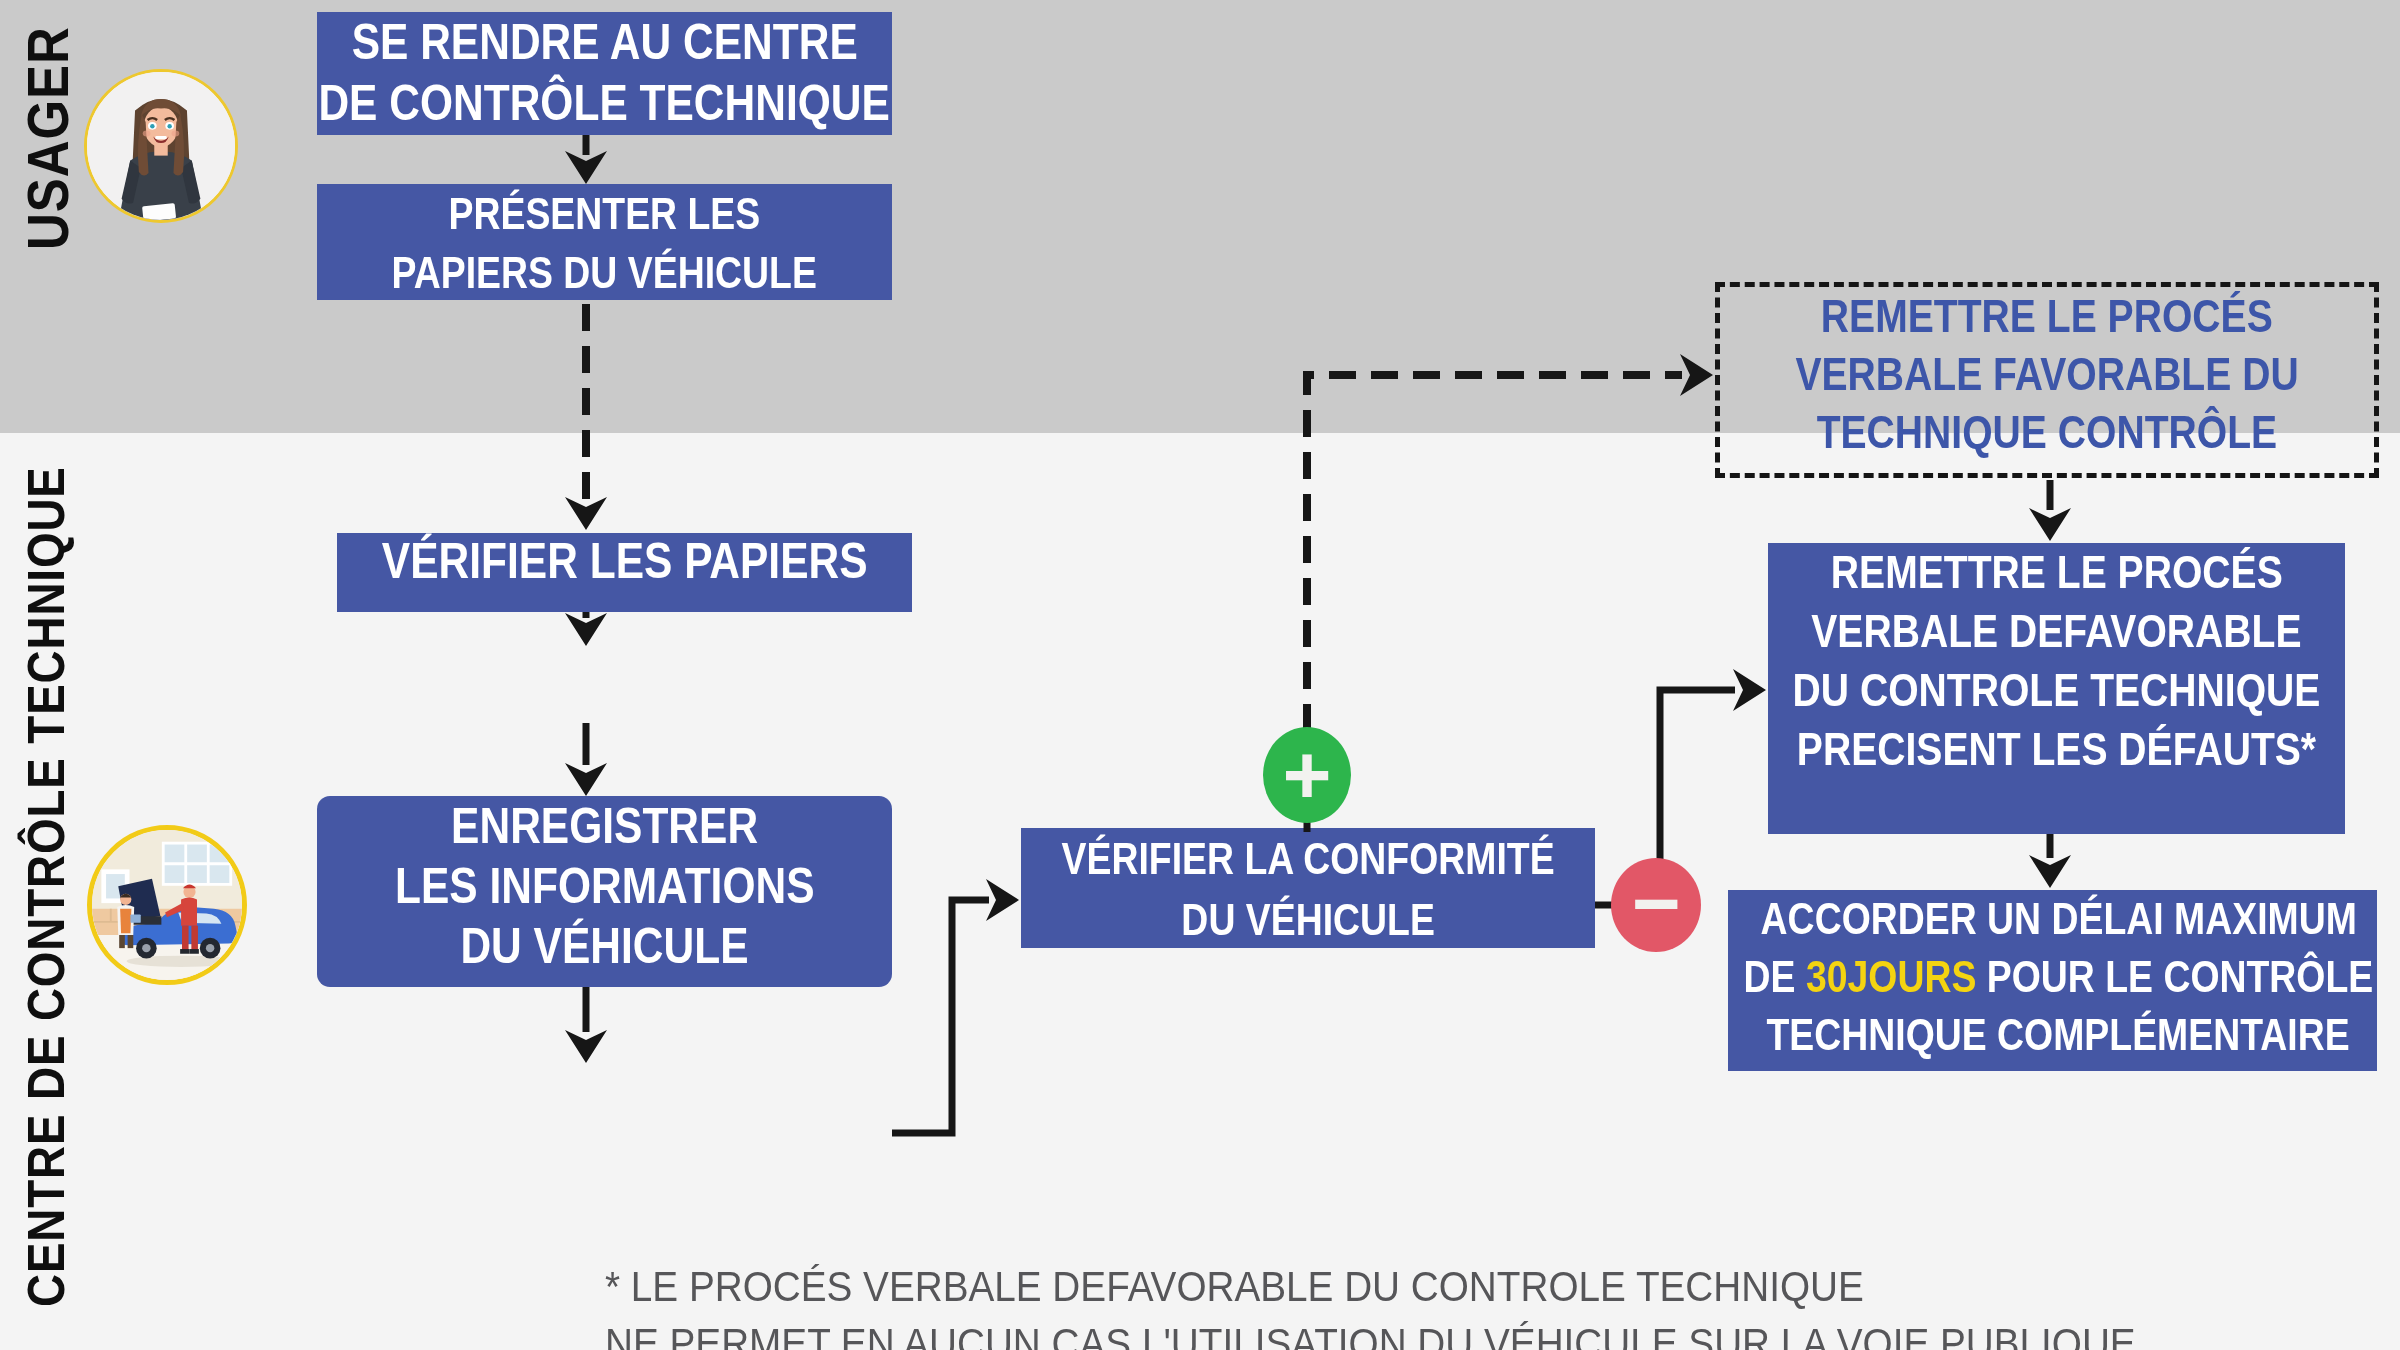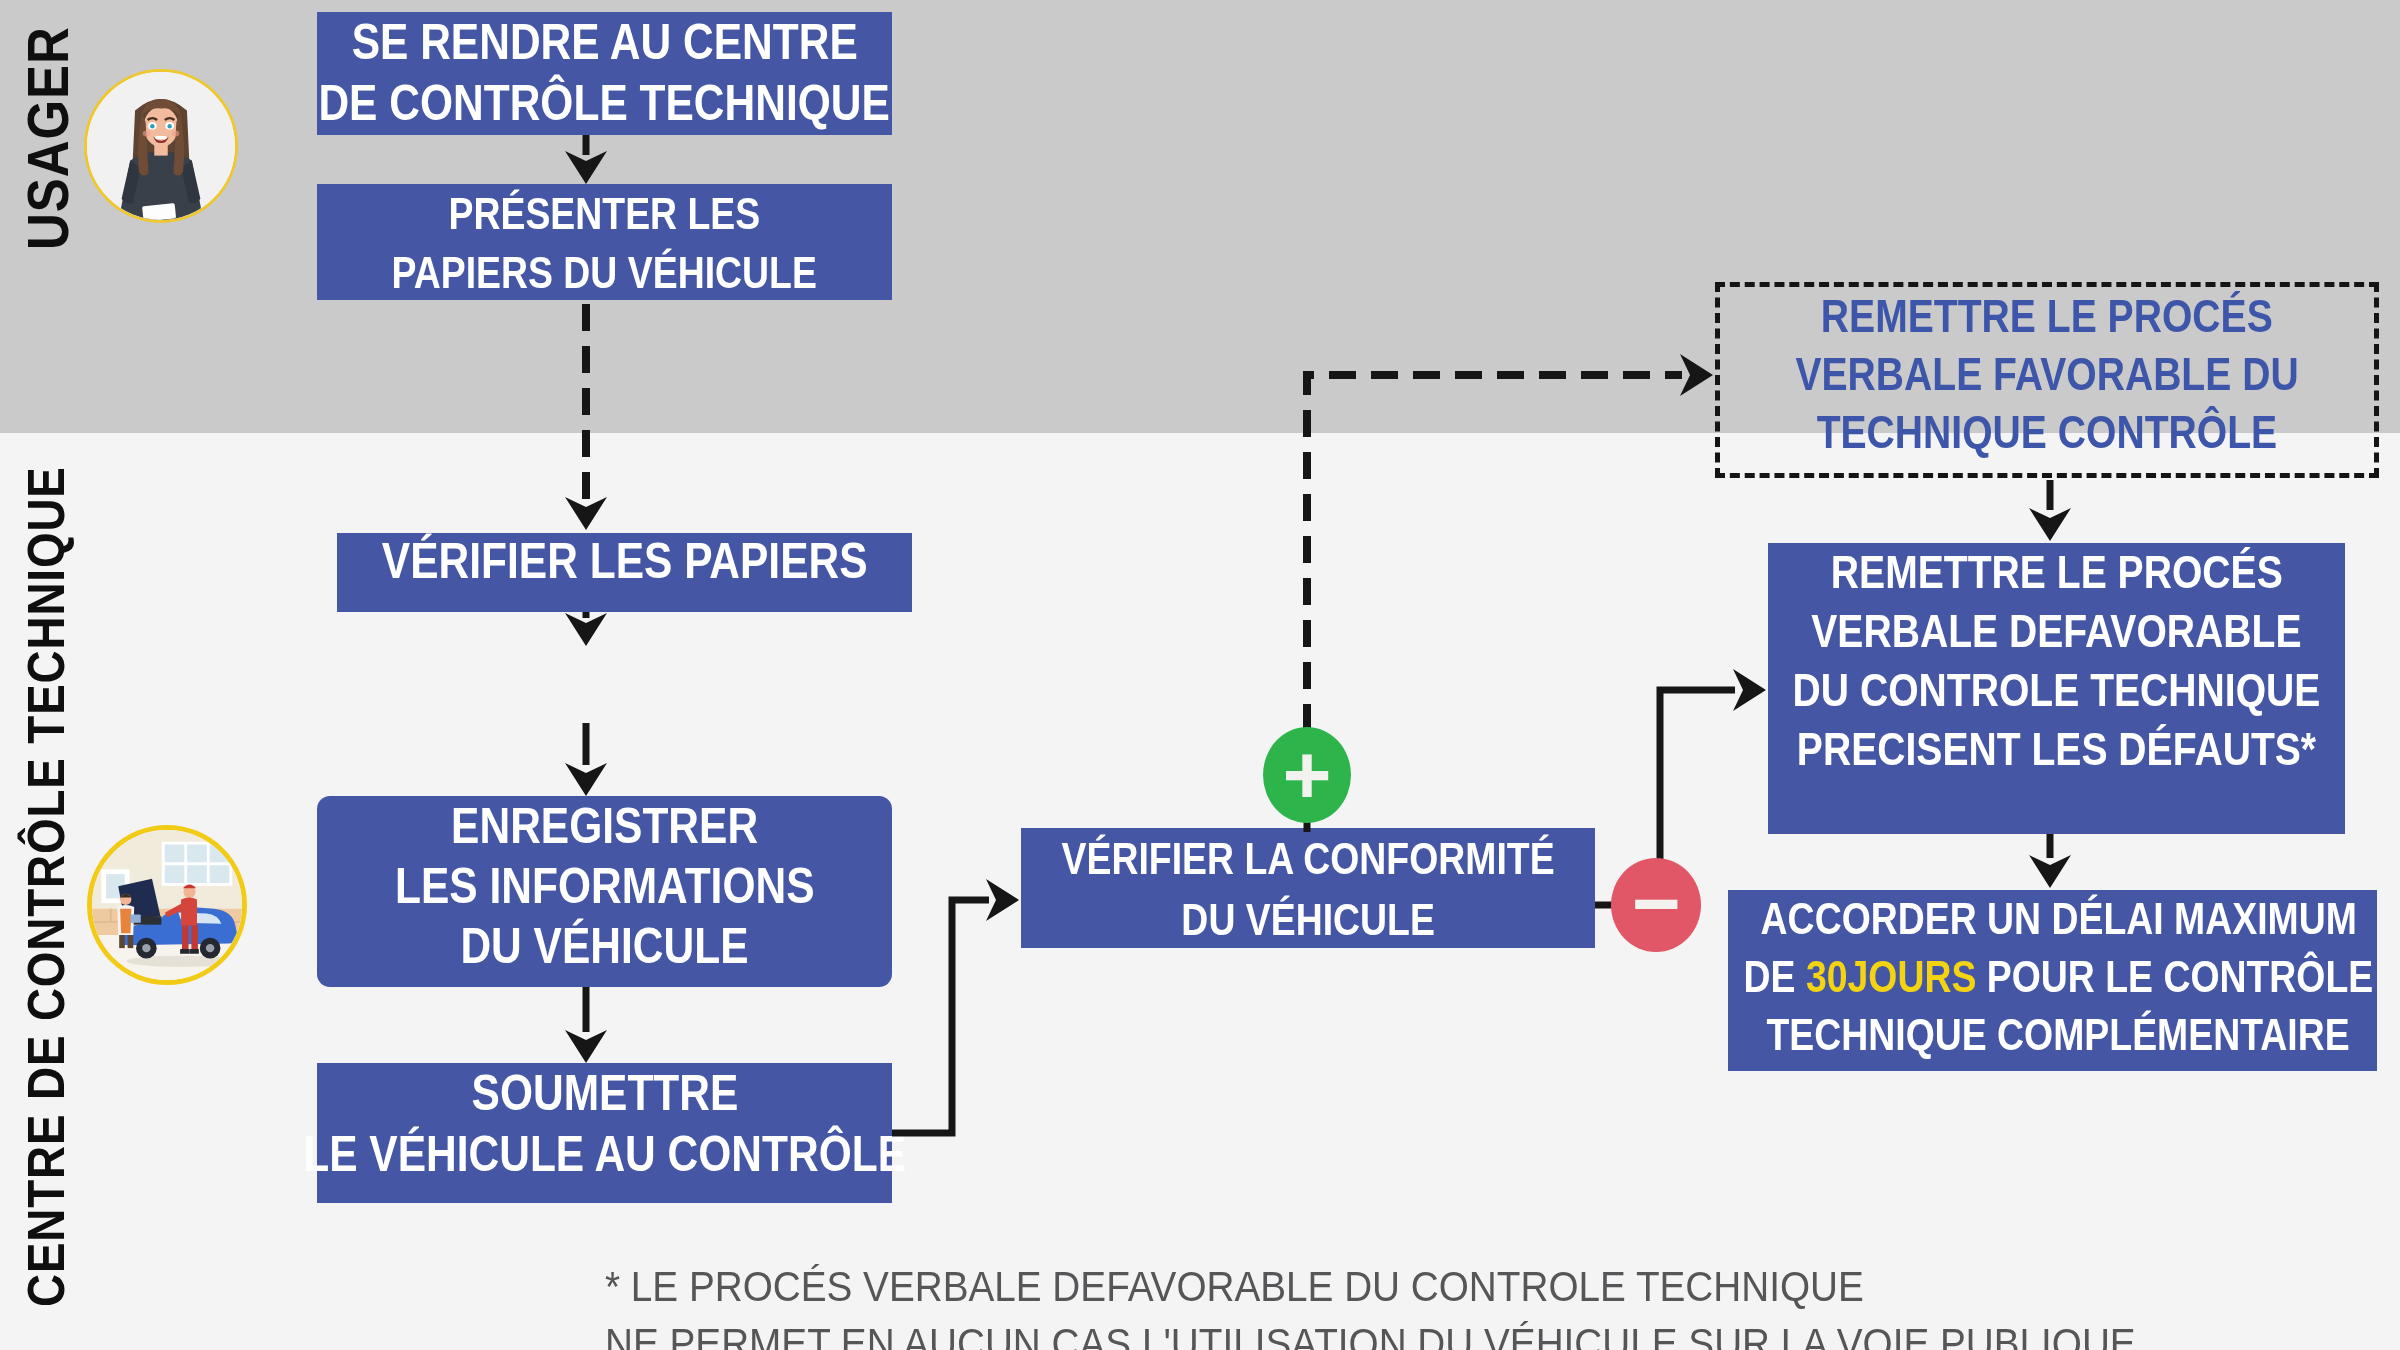--- a/index.html
+++ b/index.html
@@ -155,24 +155,20 @@
     <div class="ln">VÉRIFIER LES PAPIERS</div>
   </div>
 
 
   <div class="box" style="left:317px;top:796px;width:575px;height:191px;font-size:50px;line-height:60px;border-radius:13px;">
     <div class="ln">ENREGISTRER</div>
     <div class="ln">LES INFORMATIONS</div>
     <div class="ln">DU VÉHICULE</div>
   </div>
 
-  <div class="box" style="left:317px;top:1063px;width:575px;height:140px;font-size:50px;line-height:61px;">
-    <div class="ln">SOUMETTRE</div>
-    <div class="ln">LE VÉHICULE AU CONTRÔLE</div>
-  </div>
 
   <div class="box" style="left:1021px;top:828px;width:574px;height:120px;font-size:44px;line-height:61px;">
     <div class="ln">VÉRIFIER LA CONFORMITÉ</div>
     <div class="ln">DU VÉHICULE</div>
   </div>
 
   <div class="box dashedbox" style="left:1715px;top:282px;width:664px;height:196px;font-size:46px;line-height:58px;">
     <div class="ln">REMETTRE LE PROCÉS</div>
     <div class="ln">VERBALE FAVORABLE DU</div>
     <div class="ln">TECHNIQUE CONTRÔLE</div>

